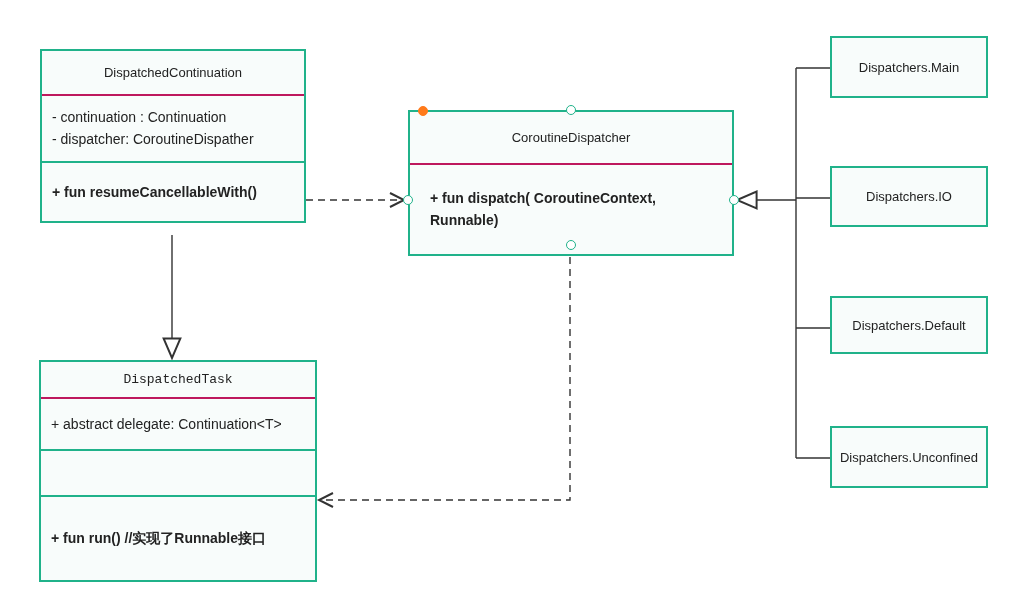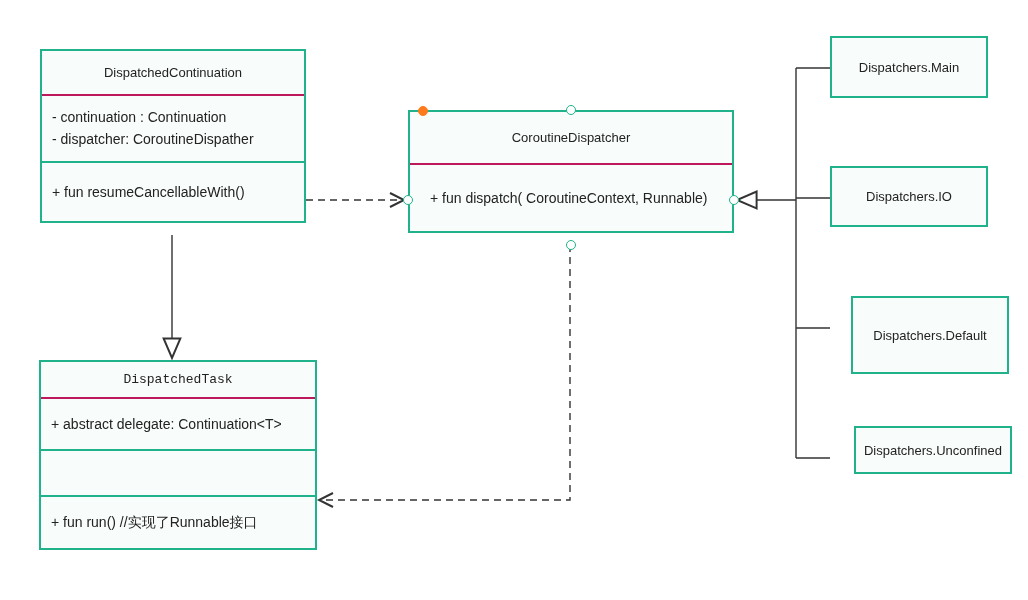--- a/index.html
+++ b/index.html
@@ -26,21 +26,21 @@
     padding: 14px 6px;
     border-bottom: 2px solid #be185d;
     font-size: 13px;
   }
   .class-section {
     padding: 10px 10px;
     border-bottom: 2px solid #20b28a;
     font-size: 14px;
     line-height: 1.6;
   }
-  .class-section:last-child { border-bottom: none; }
+  .class-section:last-child { border-bottom: none; font-weight: bold; }
   .class-section.empty { min-height: 24px; }
   .simple-box {
     position: absolute;
     border: 2px solid #20b28a;
     background: #f8fcfb;
     box-sizing: border-box;
     display: flex;
     align-items: center;
     justify-content: center;
     font-size: 13px;
@@ -124,23 +124,23 @@
   <div class="port" style="left:566px; top:240px;"></div>
   <div class="port" style="left:729px; top:195px;"></div>
   <div class="port" style="left:403px; top:195px;"></div>
 
   <div class="class-box" style="left:39px; top:360px; width:278px;">
     <div class="class-title" style="padding:10px 6px;font-family:Liberation Mono, monospace;">DispatchedTask</div>
     <div class="class-section" style="padding:14px 10px;">
       <div>+  abstract delegate: Continuation&lt;T&gt;</div>
     </div>
     <div class="class-section empty"></div>
-    <div class="class-section" style="padding:14px 10px;">
+    <div class="class-section" style="padding:30px 10px;">
       <div>+   fun run()  //实现了Runnable接口</div>
     </div>
   </div>
 
   <div class="simple-box" style="left:830px; top:36px; width:158px; height:62px;">Dispatchers.Main</div>
   <div class="simple-box" style="left:830px; top:166px; width:158px; height:61px;">Dispatchers.IO</div>
-  <div class="simple-box" style="left:830px; top:296px; width:158px; height:78px;margin-left:21px;">Dispatchers.Default</div>
-  <div class="simple-box" style="left:830px; top:426px; width:158px; height:48px;margin-left:24px;">Dispatchers.Unconfined</div>
+  <div class="simple-box" style="left:830px; top:296px; width:158px; height:58px;">Dispatchers.Default</div>
+  <div class="simple-box" style="left:830px; top:426px; width:158px; height:62px;">Dispatchers.Unconfined</div>
 
 </div>
 
 </body></html>

